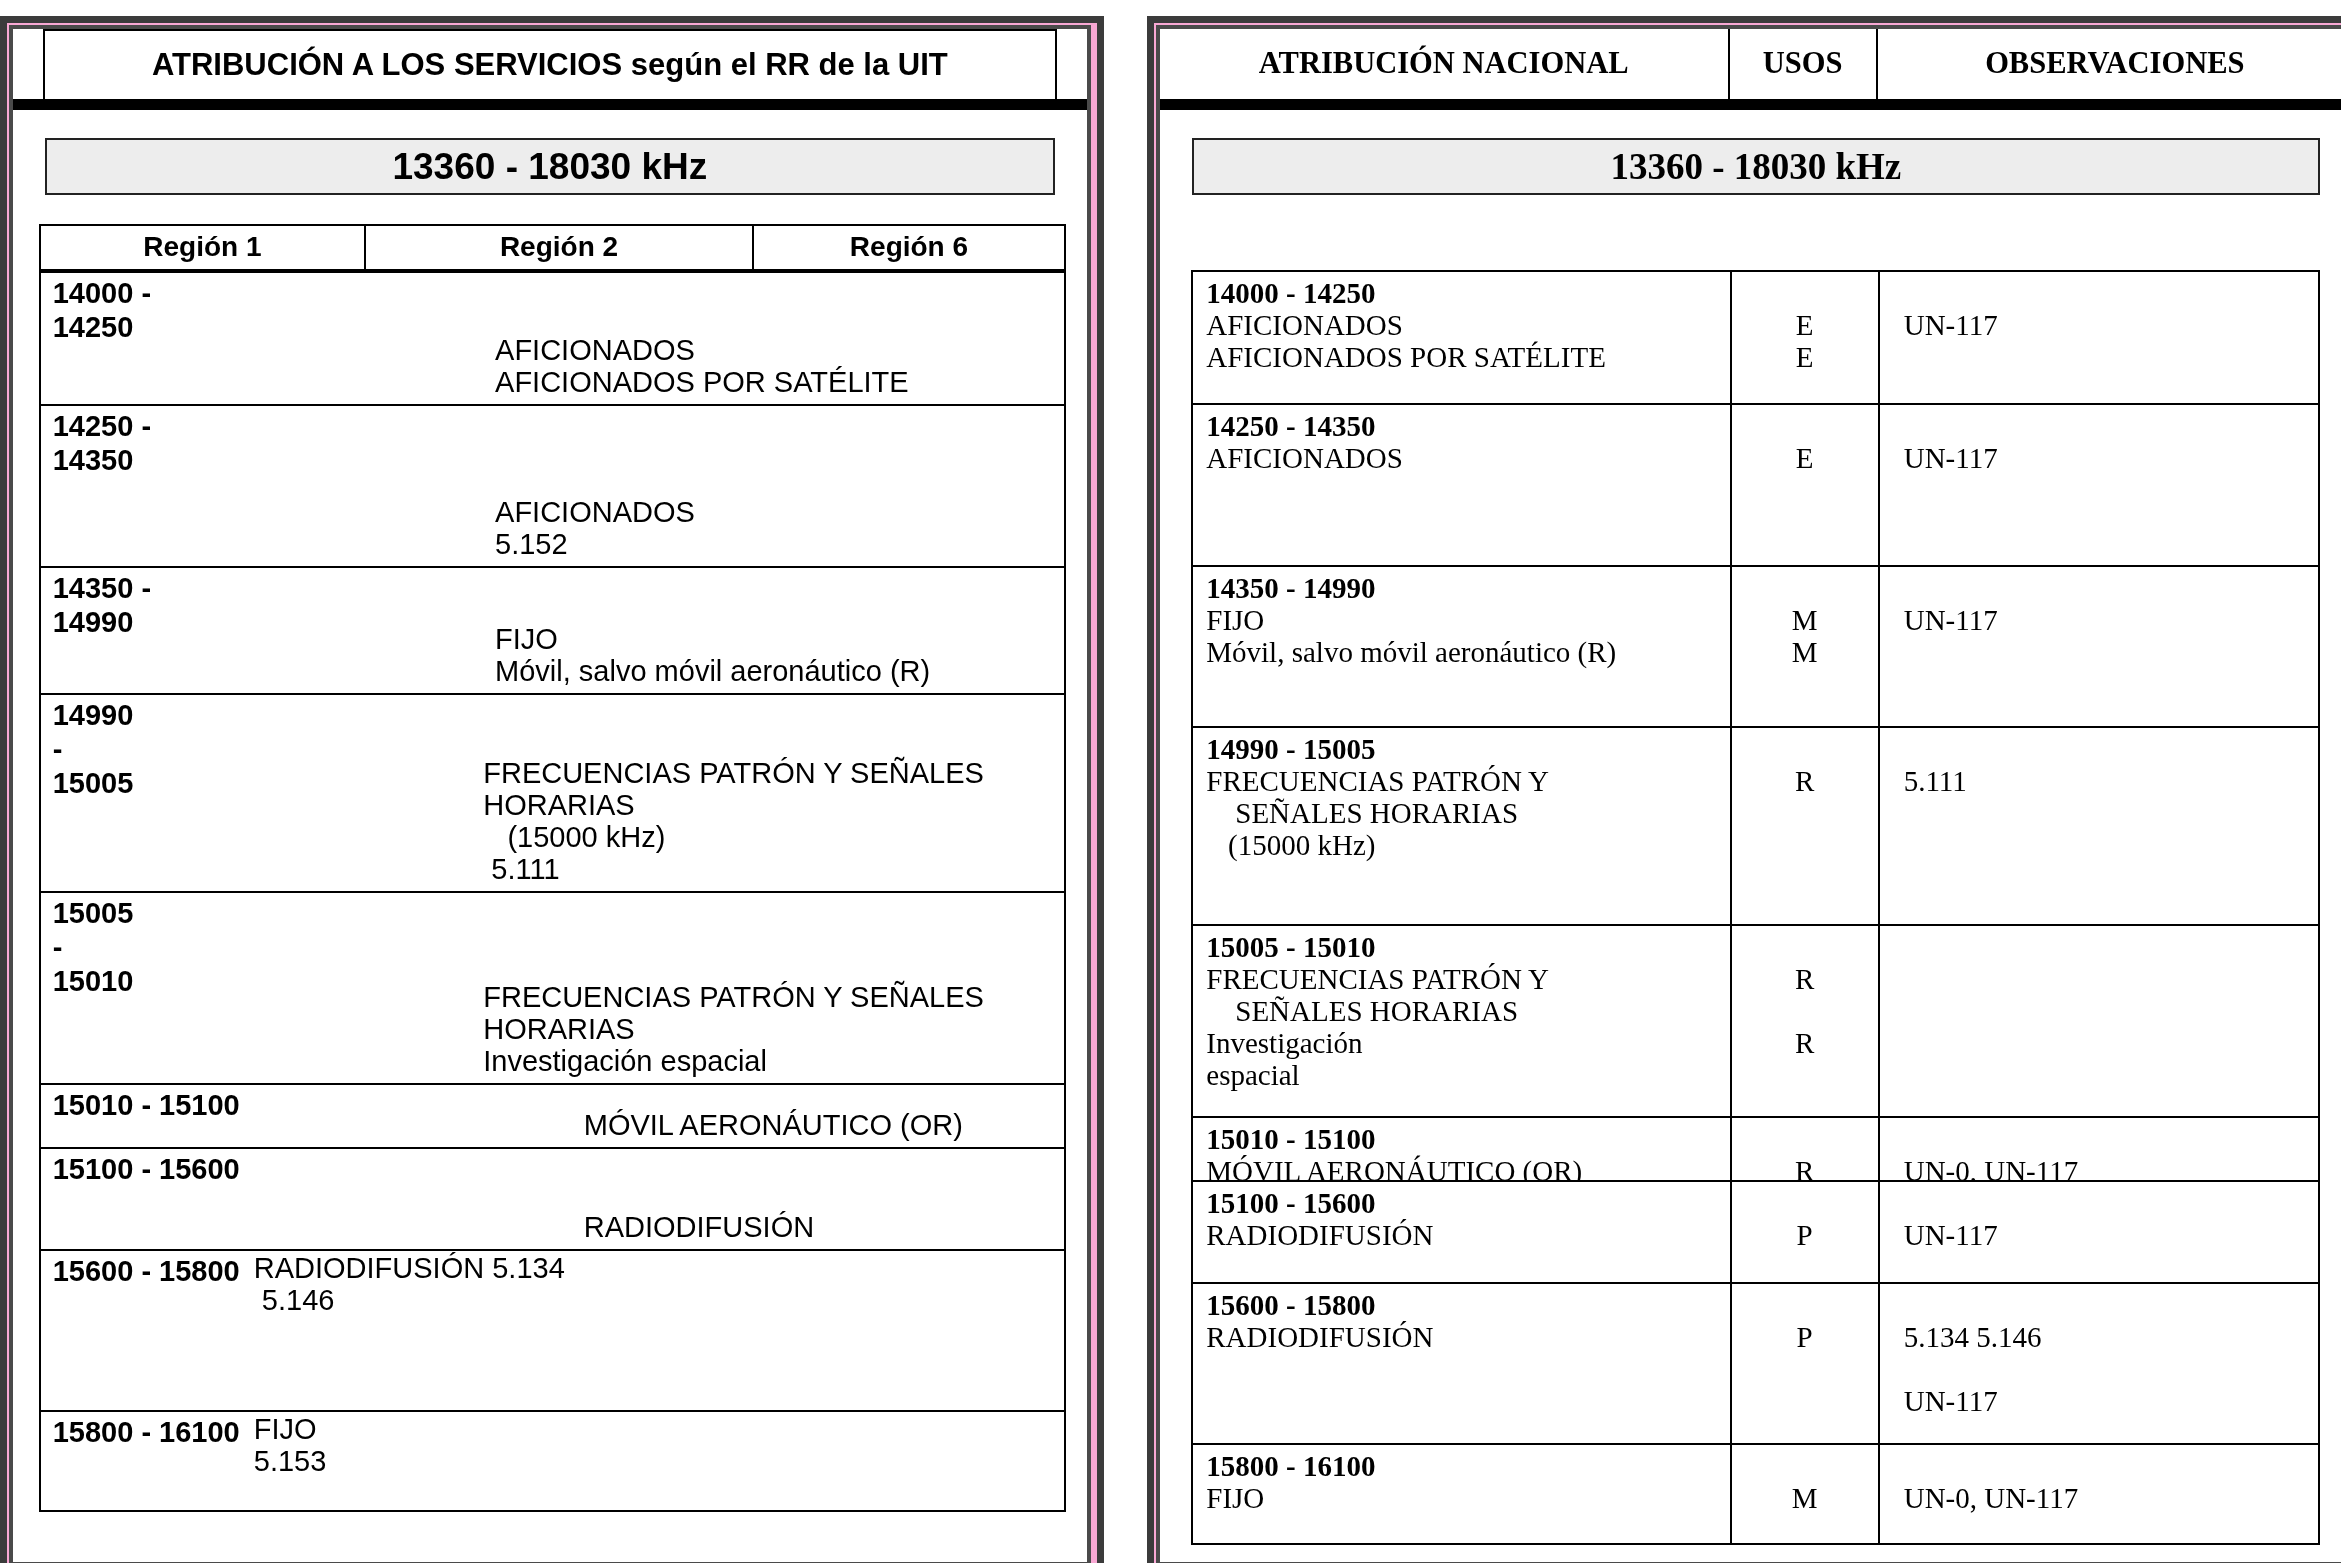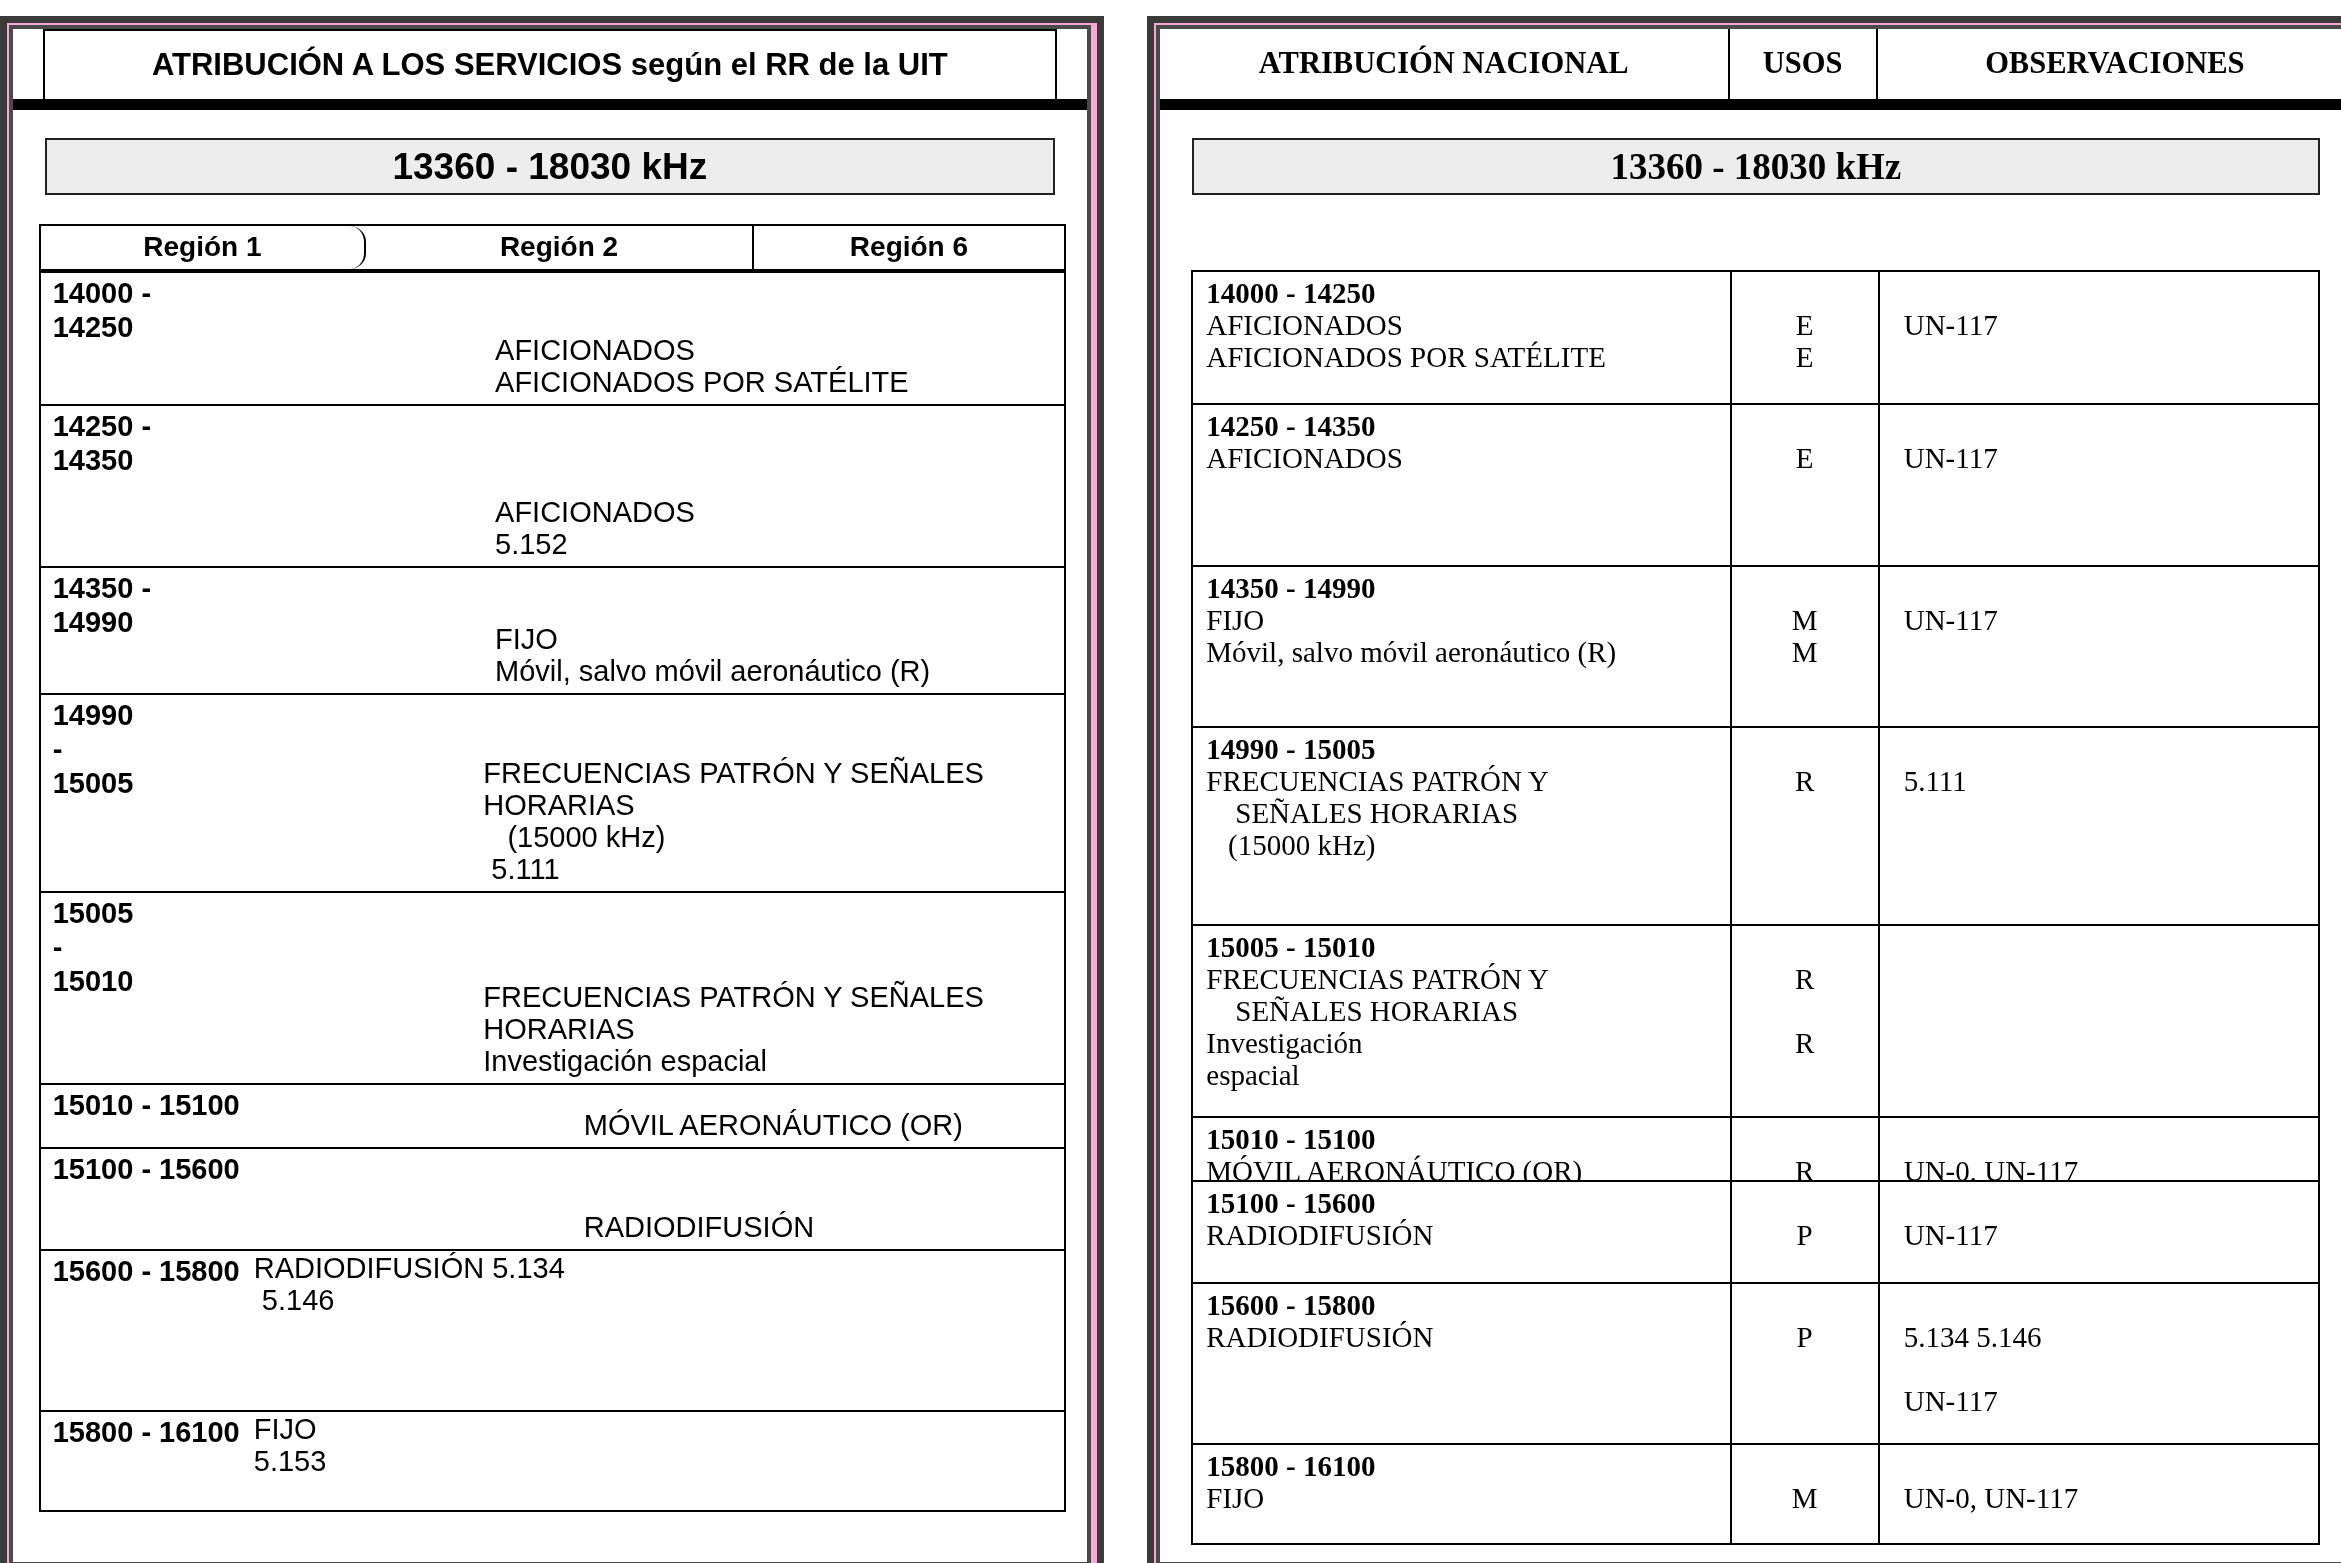--- a/index.html
+++ b/index.html
@@ -28,21 +28,21 @@
   
   .band{margin:28px 32px 0;height:53px;border:2.5px solid #222;
         background:#ededed;text-align:center;font-weight:bold;
         font-size:37px;line-height:53px;}
 
   
   .regions{margin:29px 21px 0 26px;height:47px;border:2.5px solid #000;
            display:flex;box-sizing:border-box;}
   .regions>div{display:flex;align-items:center;justify-content:center;
                font-weight:bold;font-size:28px;box-sizing:border-box;}
-  .regions>div:nth-child(1){width:31.8%;border-right:2.5px solid #000;border-radius:16px;}
+  .regions>div:nth-child(1){width:31.8%;border-right:2.5px solid #000;}
   .regions>div:nth-child(2){width:37.9%;border-right:2.5px solid #000;}
   .regions>div:nth-child(3){flex:1;}
 
   
   .ltable{margin:0 21px 0 26px;border:2.5px solid #000;border-top-width:2.5px;}
   .lrow{box-sizing:border-box;overflow:hidden;display:flex;flex-direction:row;}
   .lrow + .lrow{border-top:2.5px solid #000;}
   .lrow:nth-child(1){height:131px;}
   .lrow:nth-child(2){height:162px;}
   .lrow:nth-child(3){height:127px;}

